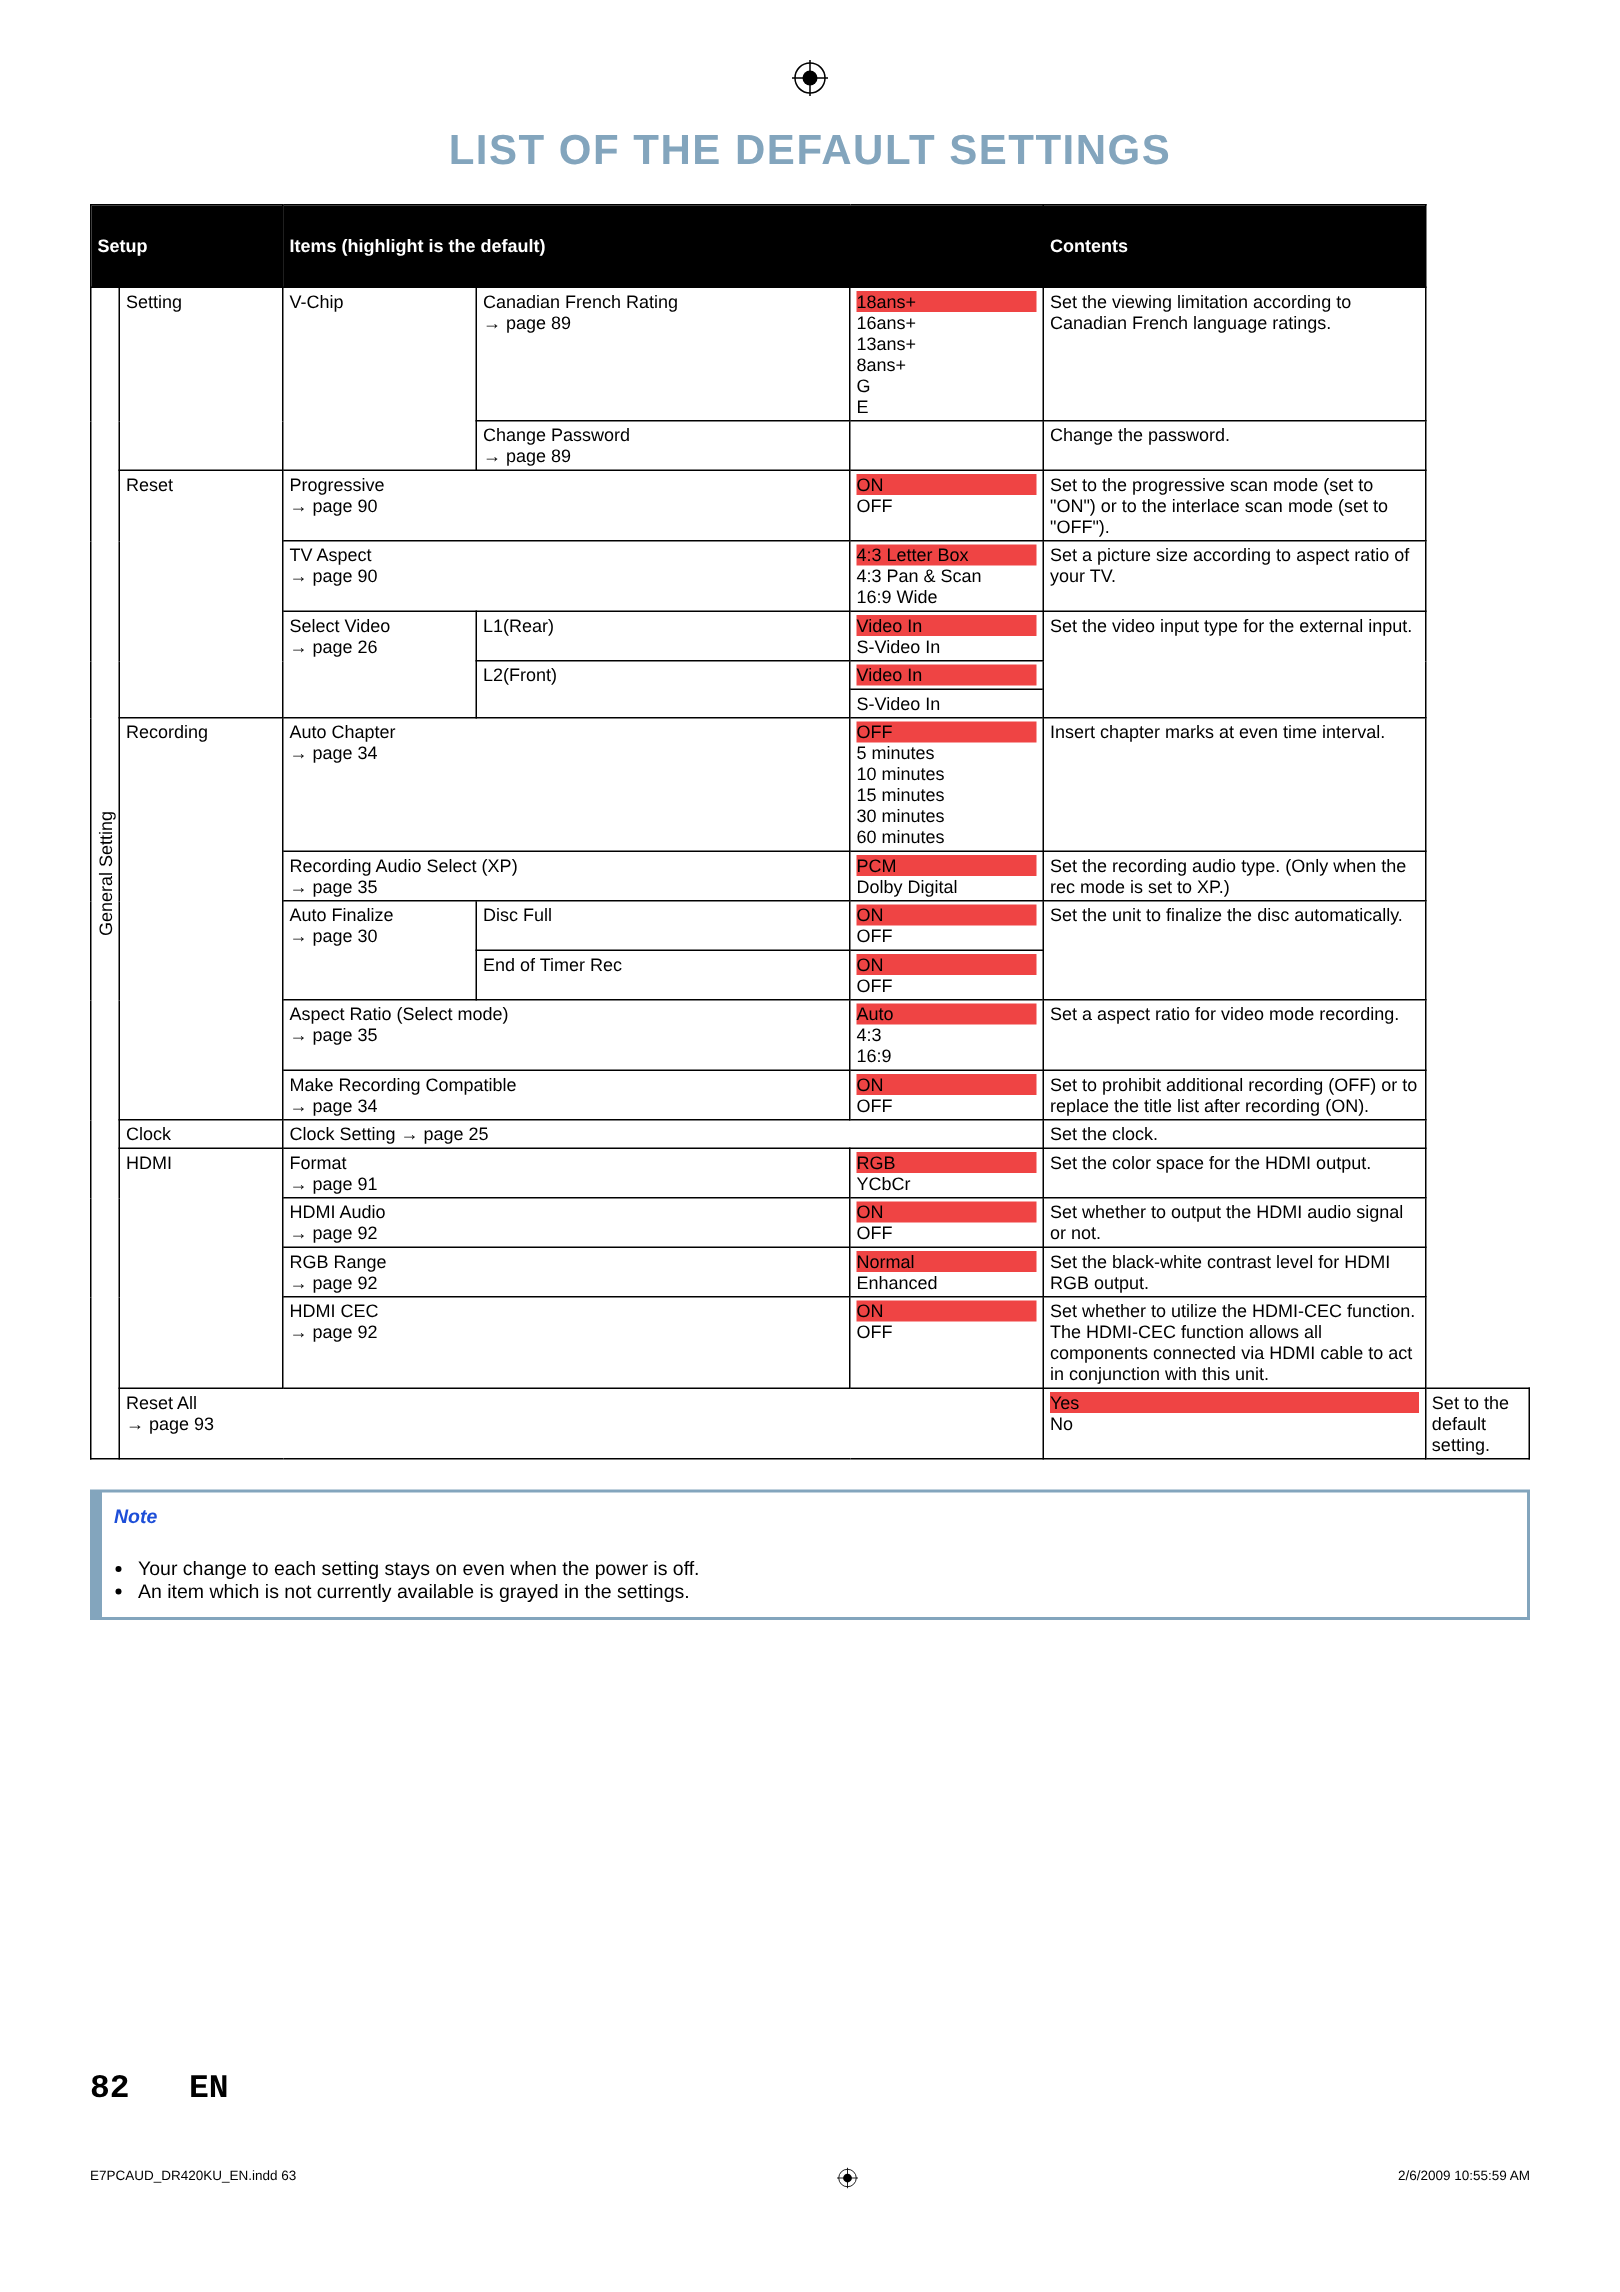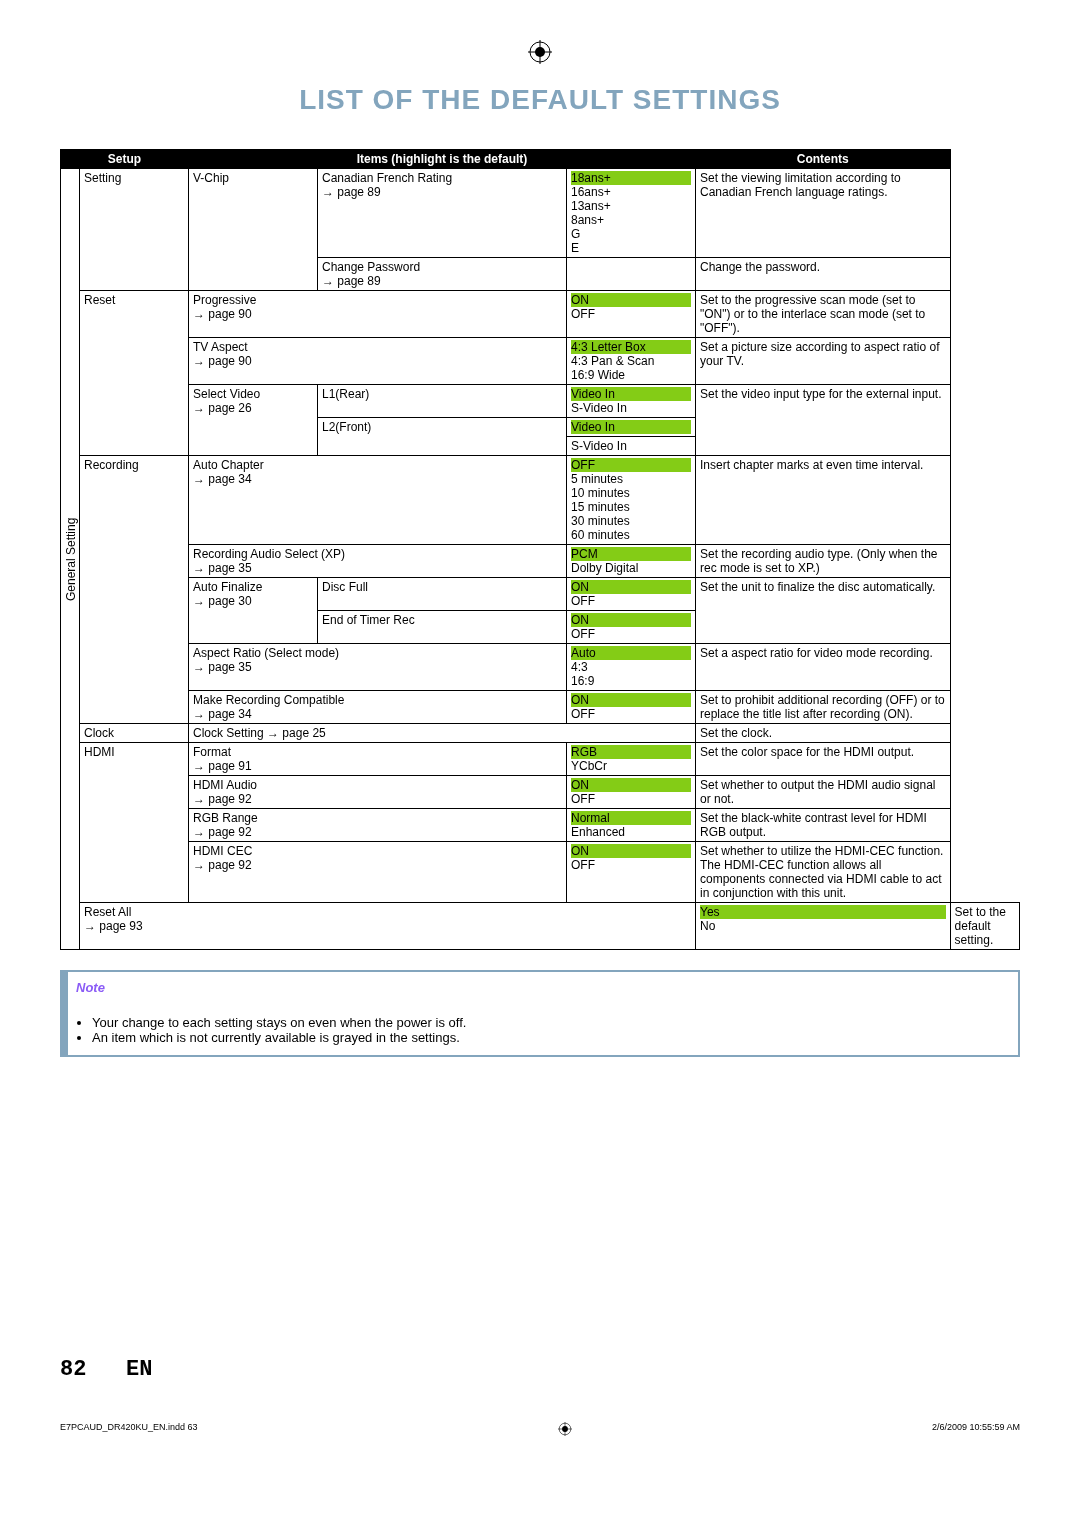--- a/index.html
+++ b/index.html
@@ -1,27 +1,27 @@
 <!DOCTYPE html>
 <html><head>
 <meta charset="utf-8">
 <style>
 body{margin:0;background:#fff;font-family:"Times New Roman",serif;padding:40px 60px;width:1080px;box-sizing:border-box}
 .reg{display:flex;justify-content:center;margin-bottom:20px}
 .reg svg{width:24px;height:24px}
-h1{text-align:center;color:#83a5bd;font-family:Arial,sans-serif;font-weight:bold;font-size:28px;letter-spacing:1px;margin:10px 0 33px}
+h1{text-align:center;color:#83a5bd;font-family:Arial,sans-serif;font-weight:bold;font-size:28px;letter-spacing:1px;margin:10px 0 20px}
 table{border-collapse:collapse;width:100%;font-size:12px;font-family:Arial,sans-serif}
-th{background:#000;color:#fff;text-align:center;padding:2px 4px;font-weight:bold;border:1px solid #000}
+th{background:#000;color:#fff;text-align:left;padding:20px 4px;font-weight:bold;border:1px solid #000}
 td{border:1px solid #000;padding:2px 4px;vertical-align:top}
 .dash-top{border-top:1px dashed #000}
 .vert{writing-mode:vertical-rl;transform:rotate(180deg);text-align:center;vertical-align:middle;padding:4px 2px}
-.default{background:#84cc16}
+.default{background:#ef4444}
 .arrow:before{content:"→ "}
 .note-box{border:2px solid #83a5bd;border-left:8px solid #83a5bd;padding:8px;margin-top:20px;font-family:Arial,sans-serif;font-size:13px}
-.note-title{color:#8b5cf6;font-style:italic;font-weight:bold;margin-bottom:20px}
+.note-title{color:#1d4ed8;font-style:italic;font-weight:bold;margin-bottom:20px}
 .note-box ul{margin:2px 0;padding-left:16px}
 .page-num{font-family:Liberation Mono, monospace;font-weight:bold;font-size:22px;margin-top:300px}
 .footer{display:flex;justify-content:space-between;font-size:9px;margin-top:40px;font-family:Arial,sans-serif}
 .col1{width:100px}.col2{width:120px}.col3{width:240px}.col4{width:120px}
 </style>
 </head>
 <body>
 
 <div class="reg">
 <svg viewBox="0 0 24 24">

